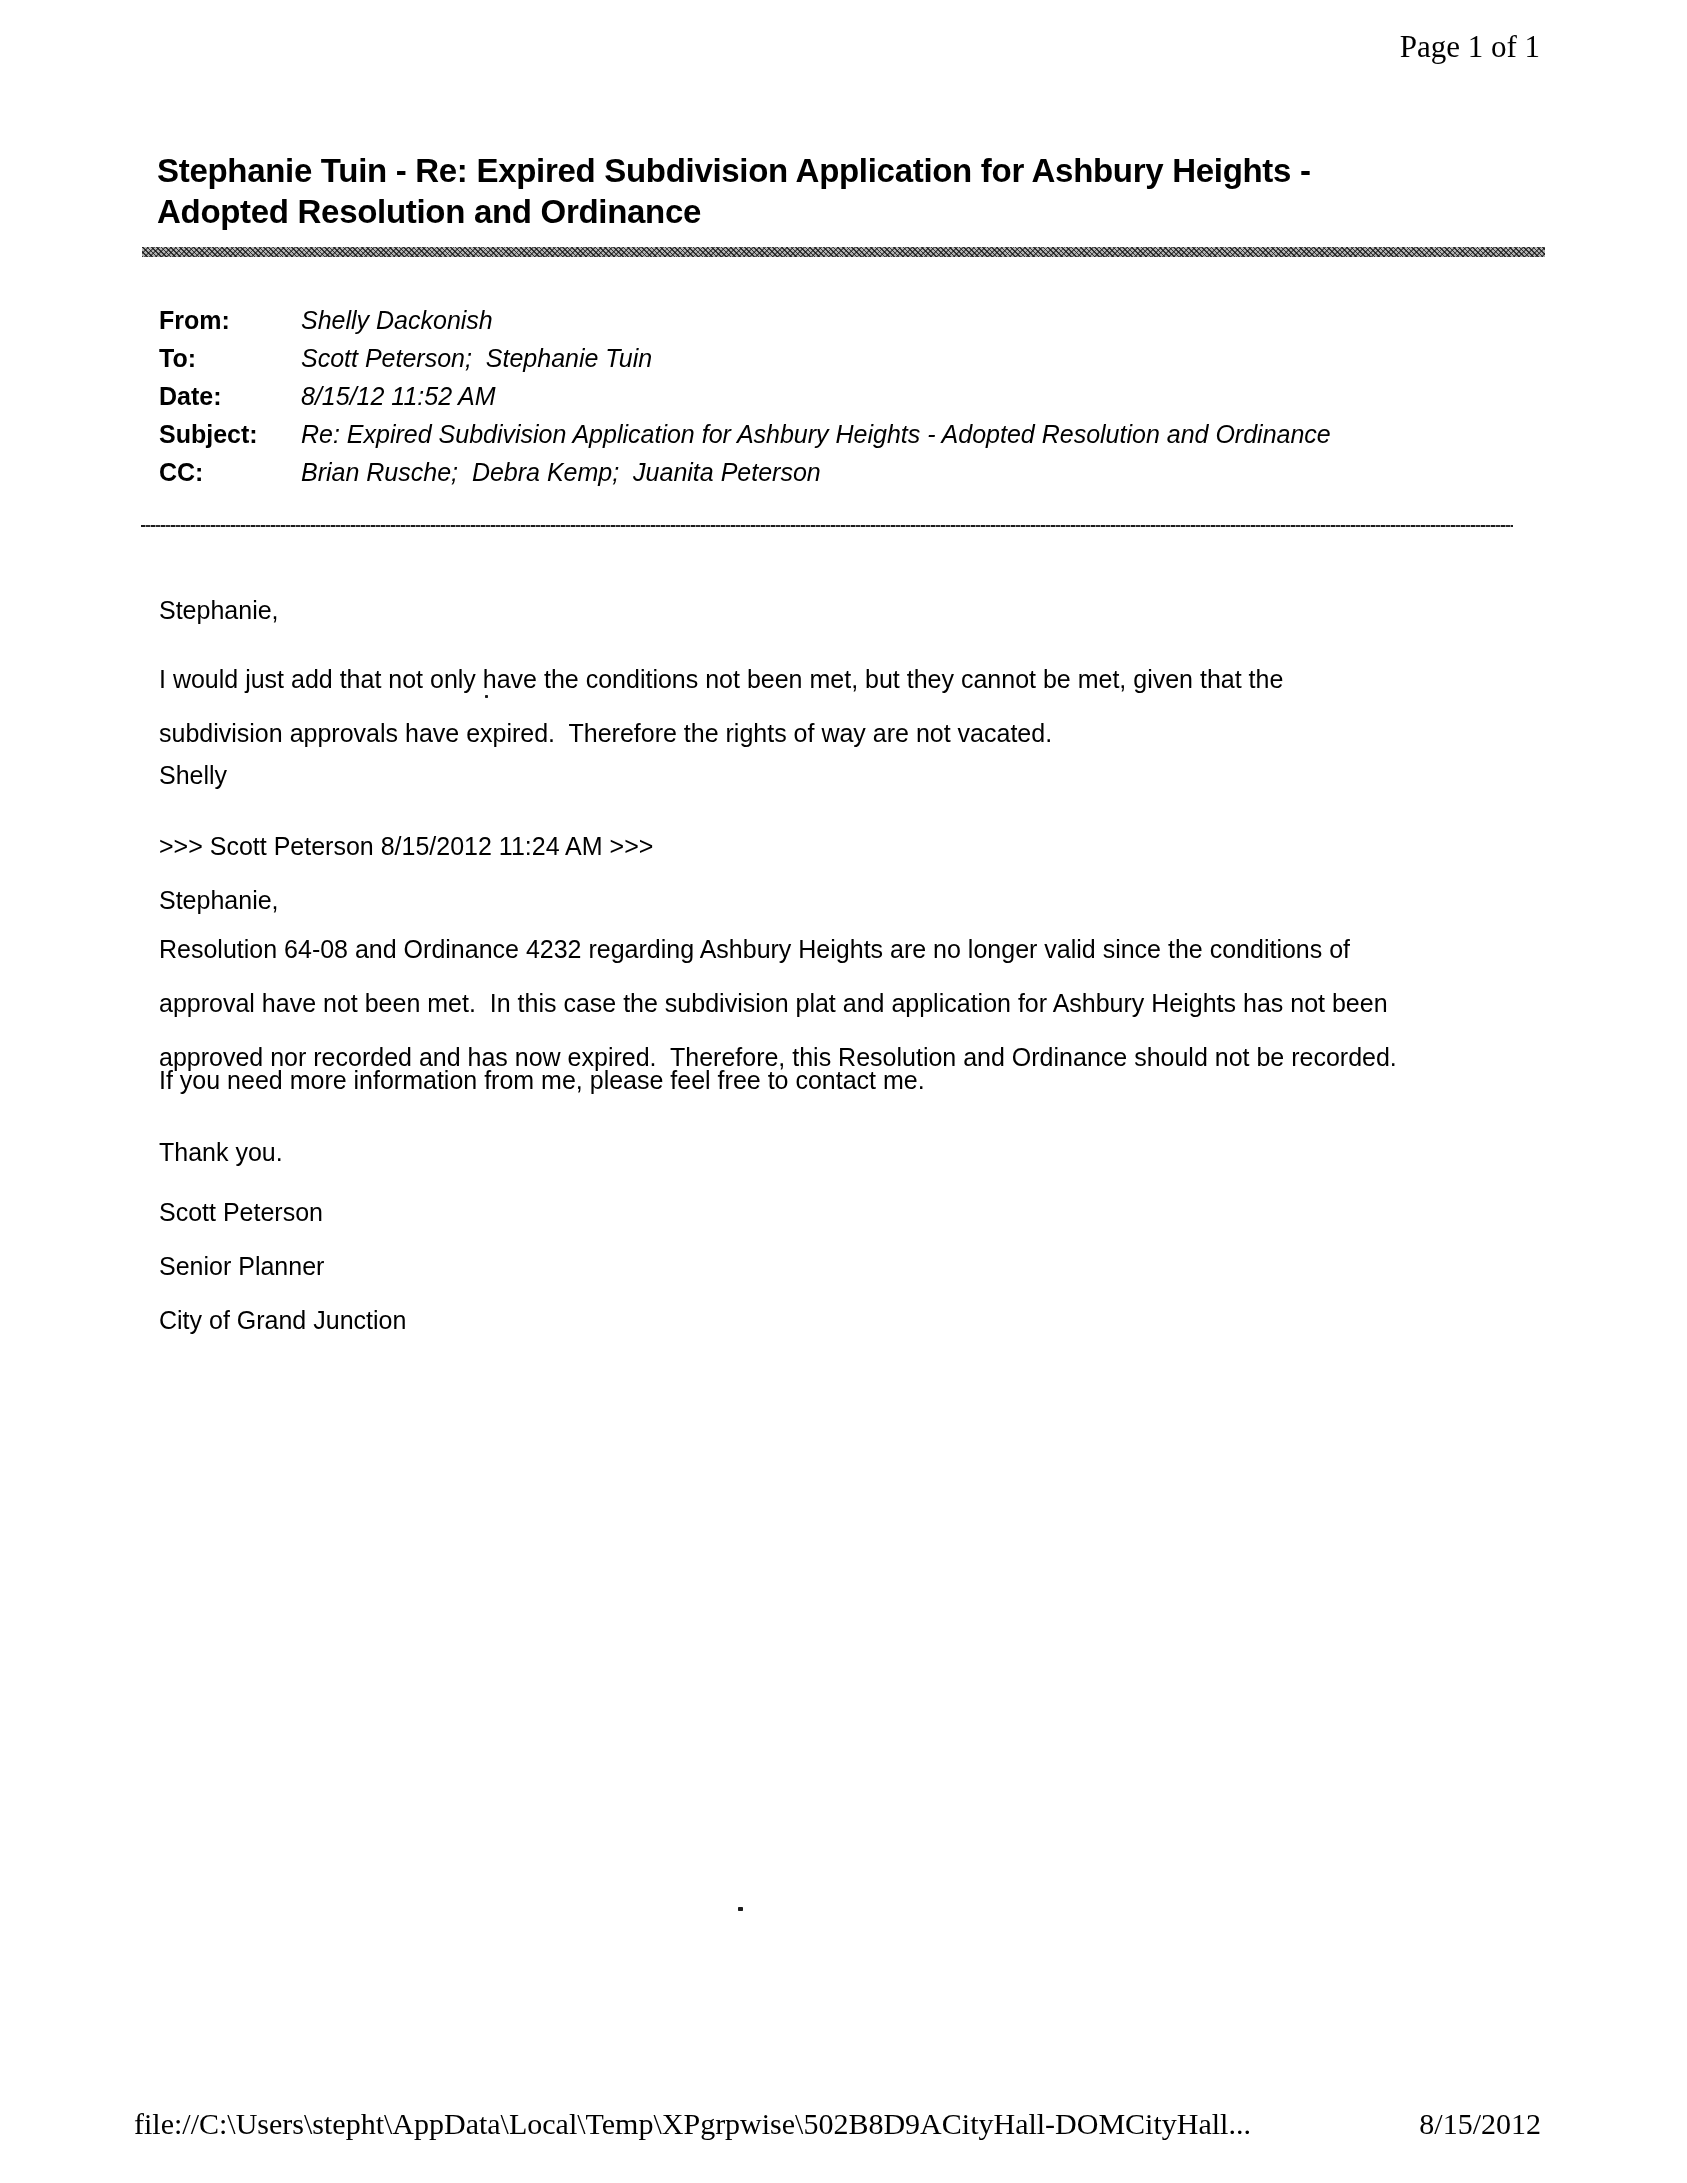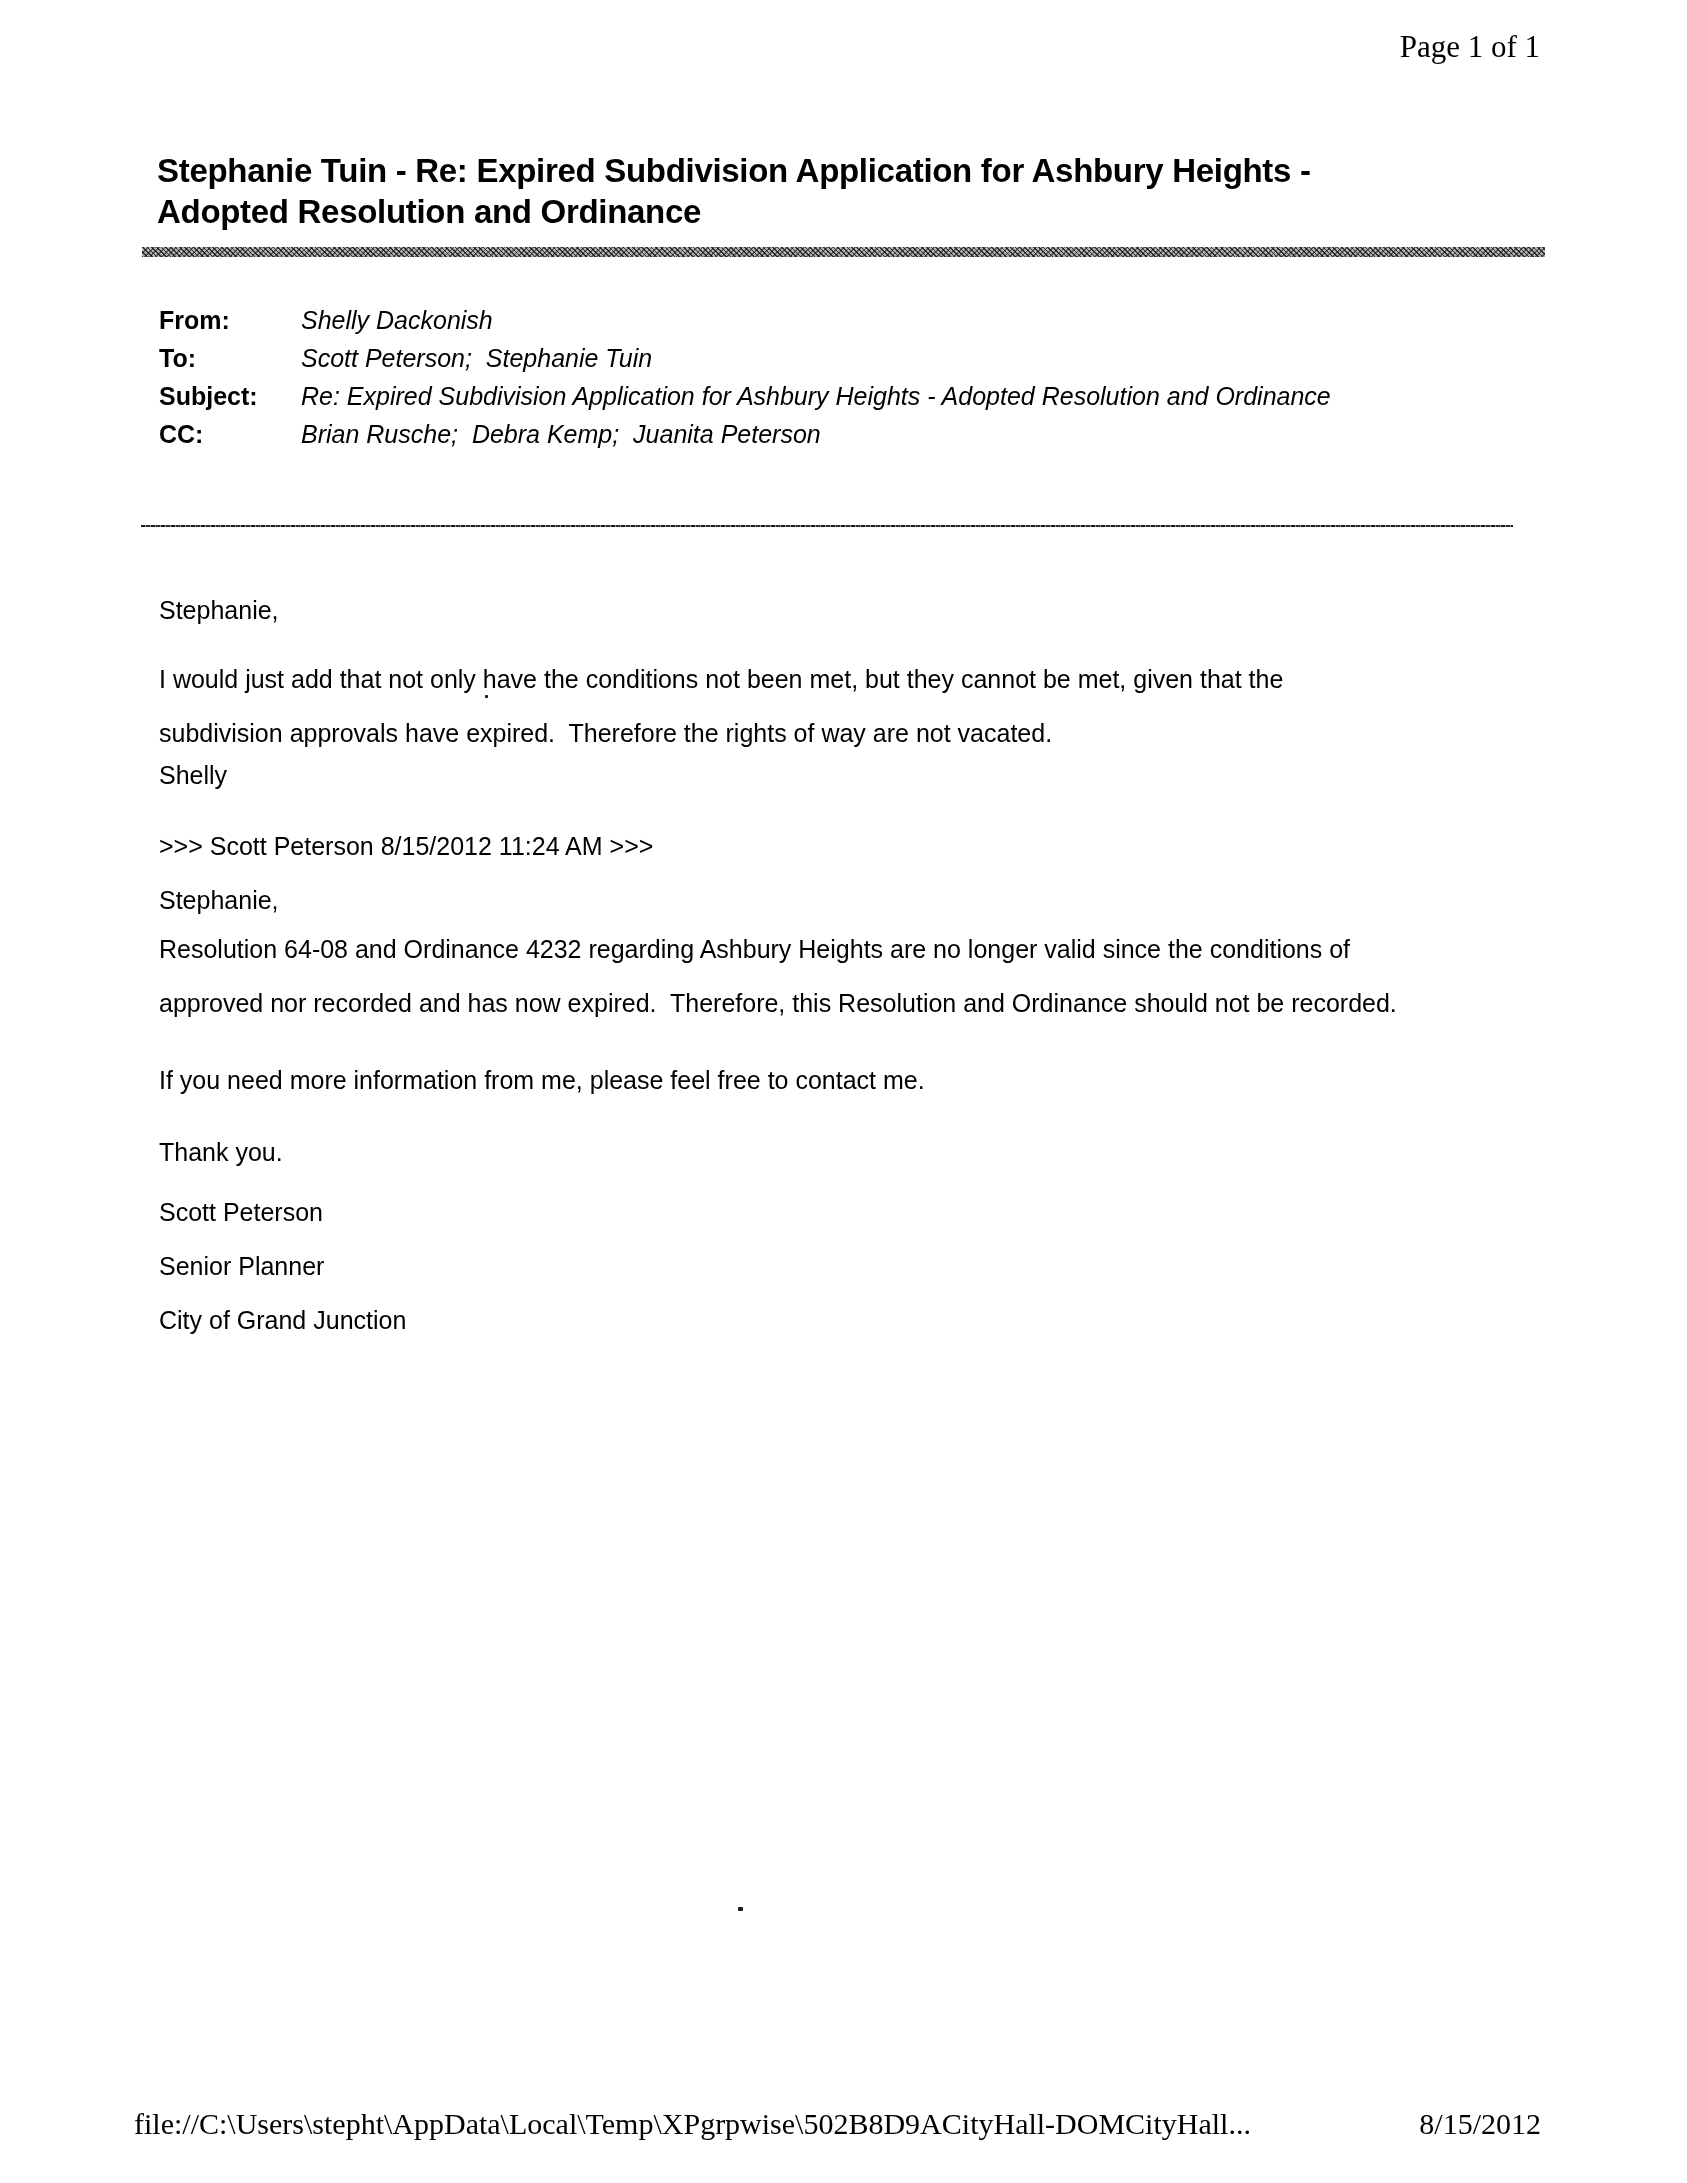--- a/index.html
+++ b/index.html
@@ -118,20 +118,24 @@
   <div class="fields">
     <div class="field-row">
       <div class="field-label">From:</div>
       <div class="field-value">Shelly Dackonish</div>
     </div>
     <div class="field-row">
       <div class="field-label">To:</div>
       <div class="field-value">Scott Peterson;  Stephanie Tuin</div>
     </div>
     <div class="field-row">
+      <div class="field-label">Date:</div>
+      <div class="field-value">8/15/12 11:52 AM</div>
+    </div>
+    <div class="field-row">
       <div class="field-label">Subject:</div>
       <div class="field-value">Re: Expired Subdivision Application for Ashbury Heights - Adopted Resolution and Ordinance</div>
     </div>
     <div class="field-row">
       <div class="field-label">CC:</div>
       <div class="field-value">Brian Rusche;  Debra Kemp;  Juanita Peterson</div>
     </div>
   </div>
 
   <div class="thin-divider"></div>
@@ -149,20 +153,21 @@
     <div class="body-line">Shelly</div>
   </div>
 
   <div class="body-block" style="top: 809px;">
     <div class="body-line">&gt;&gt;&gt; Scott Peterson 8/15/2012 11:24 AM &gt;&gt;&gt;</div>
     <div class="body-line">Stephanie,</div>
   </div>
 
   <div class="body-block" style="top: 912px;">
     <div class="body-line">Resolution 64-08 and Ordinance 4232 regarding Ashbury Heights are no longer valid since the conditions of</div>
+    <div class="body-line">approval have not been met.  In this case the subdivision plat and application for Ashbury Heights has not been</div>
     <div class="body-line">approved nor recorded and has now expired.  Therefore, this Resolution and Ordinance should not be recorded.</div>
   </div>
 
   <div class="body-block" style="top: 1043px;">
     <div class="body-line">If you need more information from me, please feel free to contact me.</div>
   </div>
 
   <div class="body-block" style="top: 1115px;">
     <div class="body-line">Thank you.</div>
   </div>

